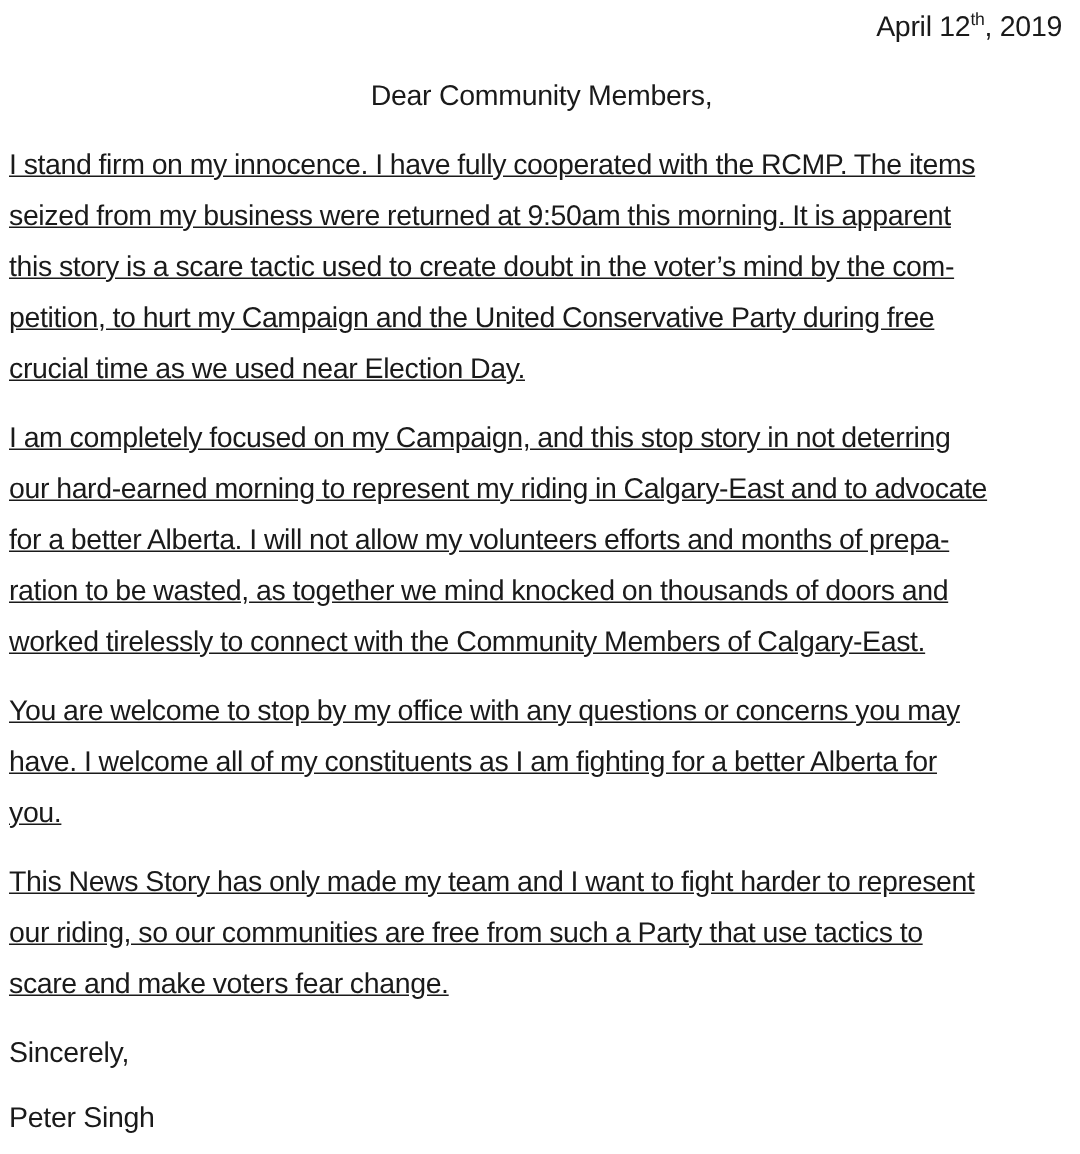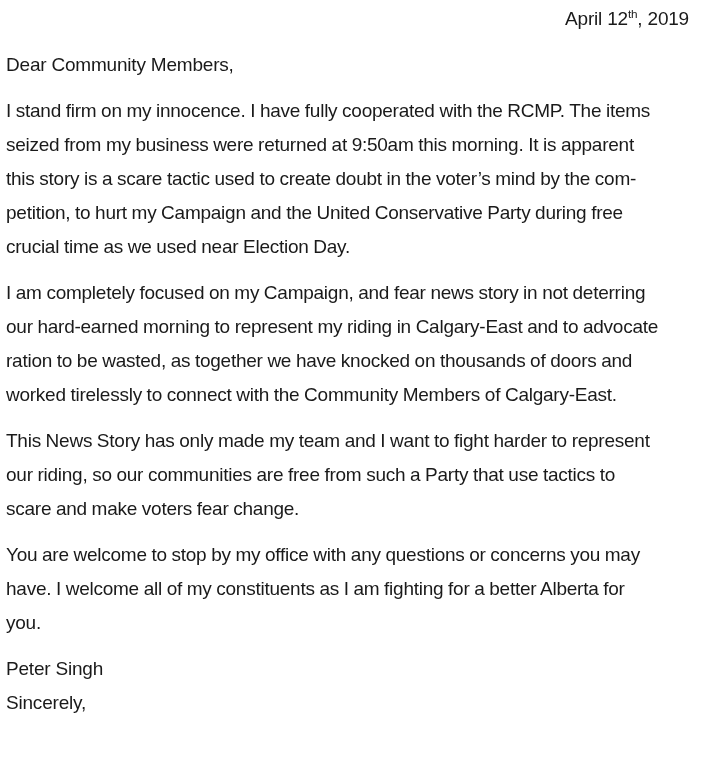--- a/index.html
+++ b/index.html
@@ -13,52 +13,54 @@
     font-family: "Liberation Sans", "DejaVu Sans", sans-serif;
     color: #1a1a1a;
     overflow: hidden;
   }
   .page {
     position: relative;
     width: 720px;
     height: 769px;
     background: #ffffff;
     box-sizing: border-box;
-    padding: 0 23px 0 6px;
+    padding: 0 4px 0 6px;
   }
   .date-line {
     text-align: right;
     font-size: 19px;
     line-height: 34px;
     padding-top: 2px;
     padding-right: 8px;
     letter-spacing: -0.2px;
     white-space: nowrap;
   }
   .date-line sup {
     font-size: 0.62em;
     vertical-align: super;
     line-height: 0;
   }
   .salutation {
     font-size: 19px;
     line-height: 34px;
     margin-top: 12px;
     letter-spacing: -0.2px;
+    text-align: center;
   }
   .para {
     font-size: 19px;
     line-height: 34px;
     margin-top: 12px;
     letter-spacing: -0.25px;
     word-spacing: -0.3px;
   }
   .para .ln {
     display: block;
     white-space: nowrap;
+    text-decoration: underline;
   }
   .closing-block {
     margin-top: 12px;
   }
   .closing-line {
     font-size: 19px;
     line-height: 34px;
     letter-spacing: -0.2px;
     margin-top: 9px;
     white-space: nowrap;
@@ -78,37 +80,38 @@
 
   <div class="para">
     <span class="ln">I stand firm on my innocence. I have fully cooperated with the RCMP. The items</span>
     <span class="ln">seized from my business were returned at 9:50am this morning. It is apparent</span>
     <span class="ln">this story is a scare tactic used to create doubt in the voter’s mind by the com-</span>
     <span class="ln">petition, to hurt my Campaign and the United Conservative Party during free</span>
     <span class="ln">crucial time as we used near Election Day.</span>
   </div>
 
   <div class="para">
-    <span class="ln">I am completely focused on my Campaign, and fear news story in not deterring</span>
+    <span class="ln">I am completely focused on my Campaign, and this stop story in not deterring</span>
     <span class="ln">our hard-earned morning to represent my riding in Calgary-East and to advocate</span>
-    <span class="ln">ration to be wasted, as together we have knocked on thousands of doors and</span>
+    <span class="ln">for a better Alberta. I will not allow my volunteers efforts and months of prepa-</span>
+    <span class="ln">ration to be wasted, as together we mind knocked on thousands of doors and</span>
     <span class="ln">worked tirelessly to connect with the Community Members of Calgary-East.</span>
+  </div>
+
+  <div class="para">
+    <span class="ln">You are welcome to stop by my office with any questions or concerns you may</span>
+    <span class="ln">have. I welcome all of my constituents as I am fighting for a better Alberta for</span>
+    <span class="ln">you.</span>
   </div>
 
   <div class="para">
     <span class="ln">This News Story has only made my team and I want to fight harder to represent</span>
     <span class="ln">our riding, so our communities are free from such a Party that use tactics to</span>
     <span class="ln">scare and make voters fear change.</span>
   </div>
 
-  <div class="para">
-    <span class="ln">You are welcome to stop by my office with any questions or concerns you may</span>
-    <span class="ln">have. I welcome all of my constituents as I am fighting for a better Alberta for</span>
-    <span class="ln">you.</span>
-  </div>
-
   <div class="closing-block">
+    <div class="closing-line first">Sincerely,</div>
     <div class="closing-line">Peter Singh</div>
-    <div class="closing-line first">Sincerely,</div>
 
   </div>
 
 </div>
 
 </body></html>

